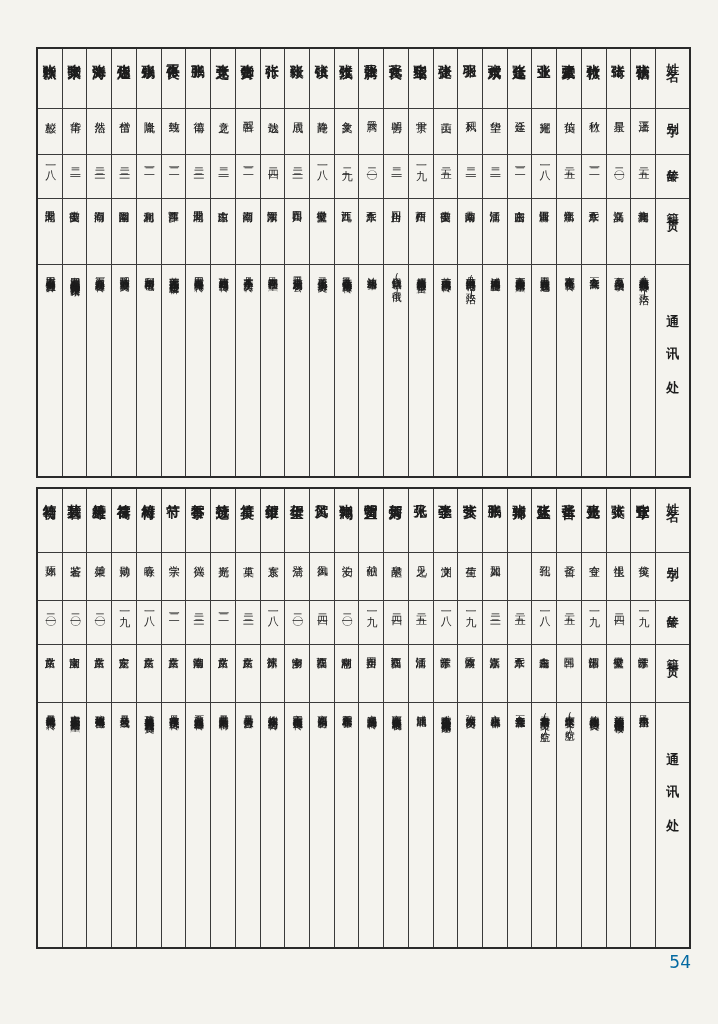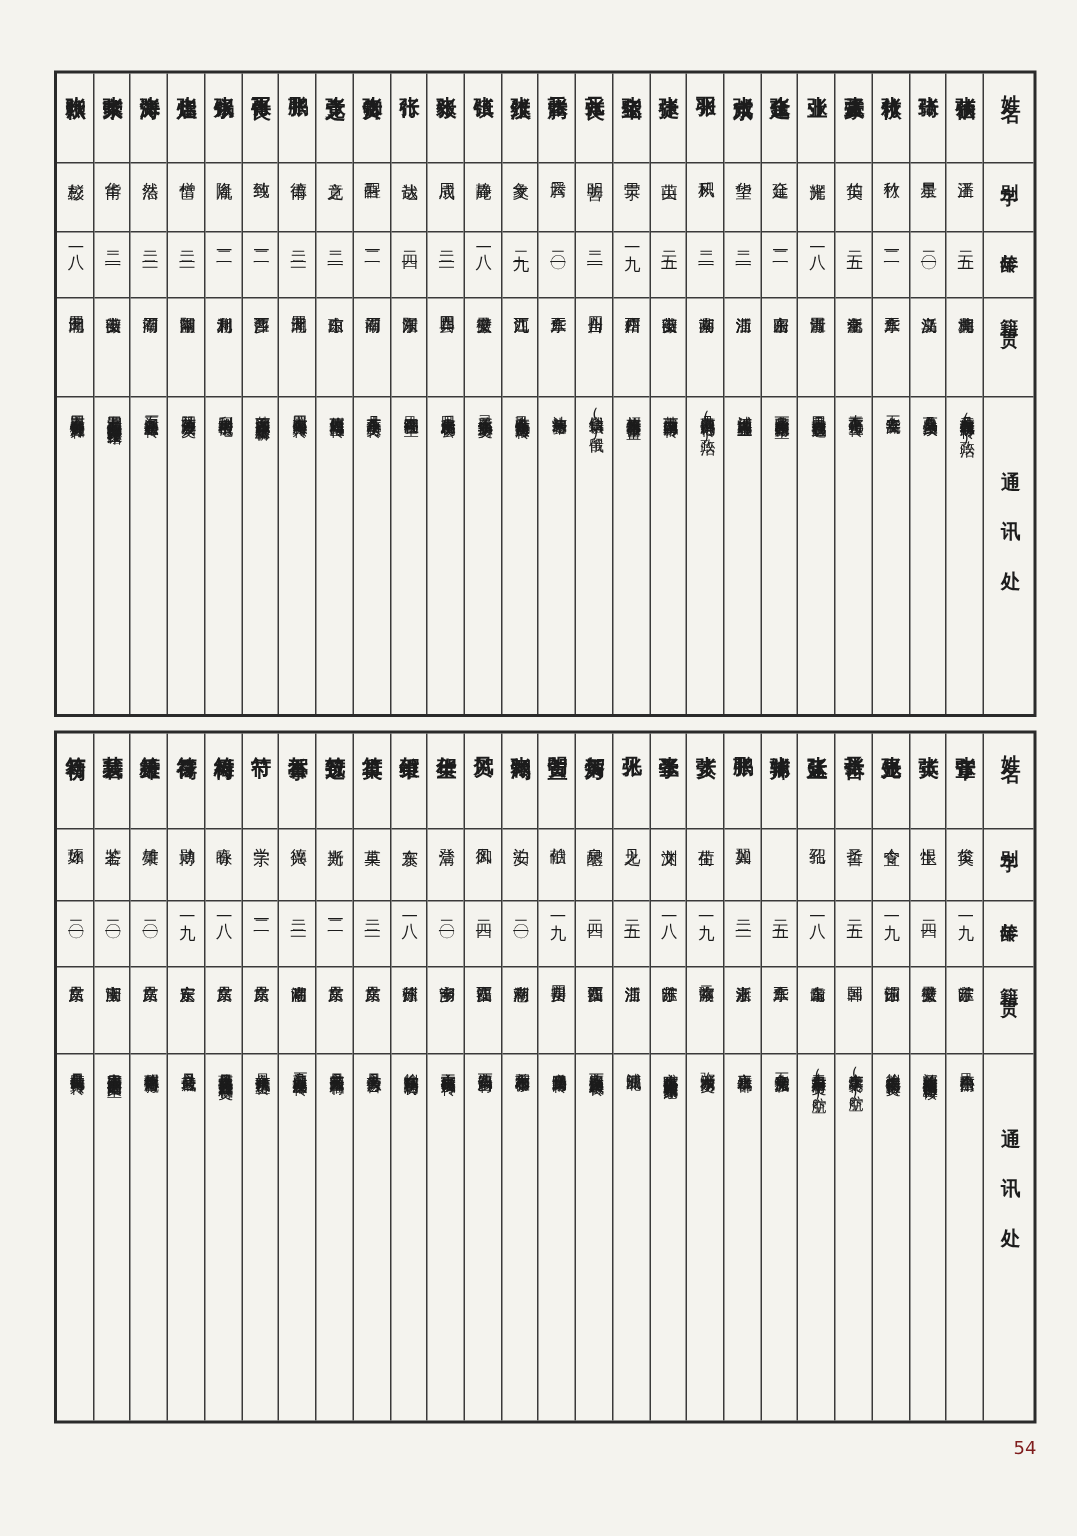--- a/index.html
+++ b/index.html
@@ -72,22 +72,22 @@
   .header-col .row-name .vtext{font-size:13px;letter-spacing:6px;}
   .header-col .row-alias .vtext{font-size:12px;letter-spacing:2px;}
   .header-col .row-age .vtext{font-size:12px;letter-spacing:1px;}
   .header-col .row-native .vtext{font-size:12px;letter-spacing:8px;}
   .header-col .row-addr .vtext{font-size:13px;letter-spacing:2.6em;padding-top:34px;}
 
   .page-number{
     position:absolute;
     right:0px;
     bottom:52px;
-    font-size:12px;
-    color:#7f1d1d;
+    font-size:17px;
+    color:#0369a1;
   }
 </style>
 </head>
 <body>
 
 <div class="page">
   <div class="dir-table t0">
       <div class="col header-col">
         <div class="cell row-name">
           <span class="vtext">姓名</span>

